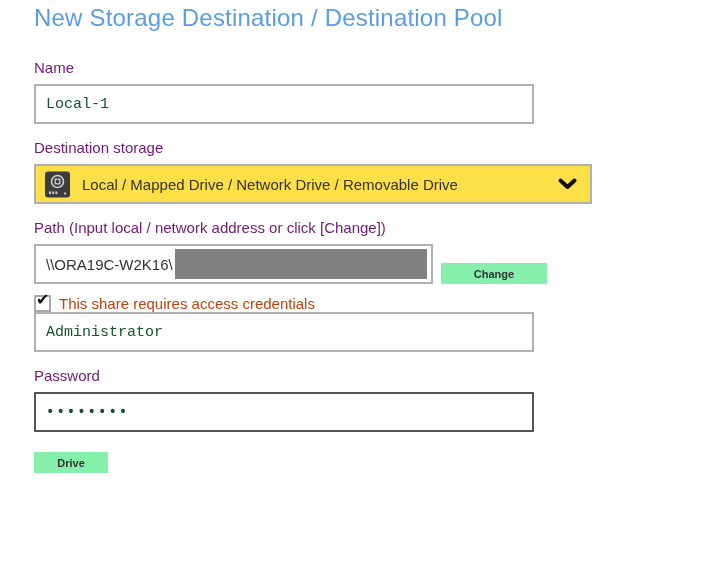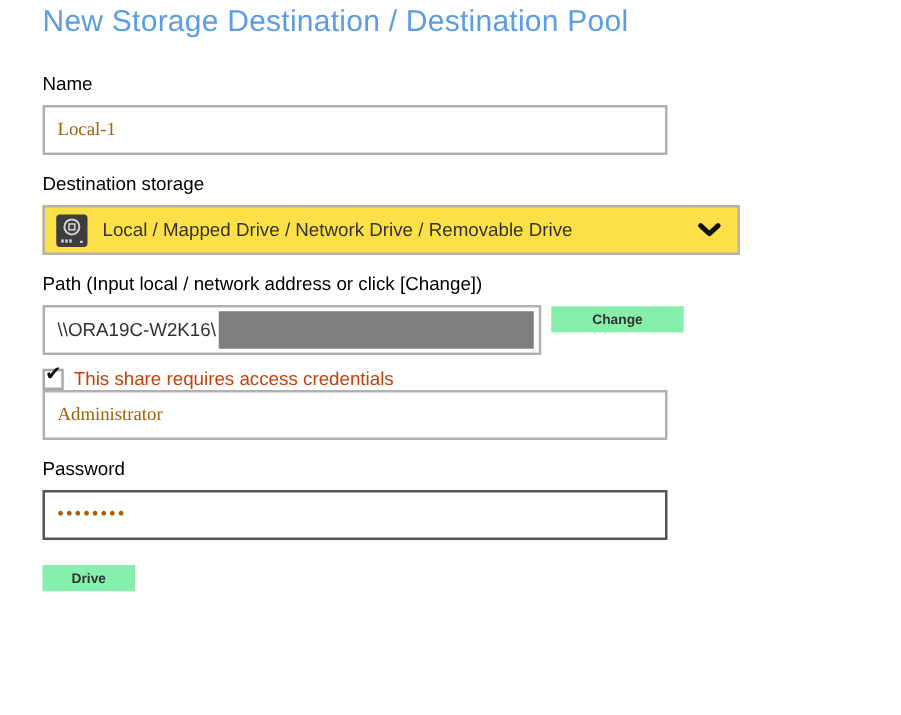--- a/index.html
+++ b/index.html
@@ -18,34 +18,34 @@
   }
   .title {
     font-size: 24px;
     font-weight: 400;
     color: #5a9de4;
     margin: 0 0 26px 0;
     letter-spacing: 0.2px;
   }
   .field-label {
     font-size: 15px;
-    color: #000000;
+    color: #701a75;
     margin: 14px 0 7px 0;
     line-height: 19px;
   }
   .field-label.first { margin-top: 0; }
   .text-input {
     box-sizing: border-box;
     width: 500px;
     height: 40px;
     border: 2px solid #b1b1b1;
     background: #ffffff;
-    font-family: Liberation Serif, serif;
-    font-size: 15px;
-    color: #a16207;
+    font-family: Liberation Mono, monospace;
+    font-size: 15px;
+    color: #14532d;
     padding: 0 10px;
     outline: none;
     display: block;
   }
   .text-input.focused {
     border-color: #555555;
     height: 40px;
   }
   .password-input {
     font-weight: bold;
@@ -76,21 +76,21 @@
   }
   .chevron {
     flex: 0 0 auto;
     margin-right: 13px;
     margin-left: 8px;
     display: flex;
     align-items: center;
   }
   .path-row {
     display: flex;
-    align-items: flex-start;
+    align-items: flex-end;
   }
   .path-input-wrap {
     box-sizing: border-box;
     width: 399px;
     height: 40px;
     border: 2px solid #b1b1b1;
     background: #ffffff;
     display: flex;
     align-items: center;
     padding: 0 4px 0 10px;

